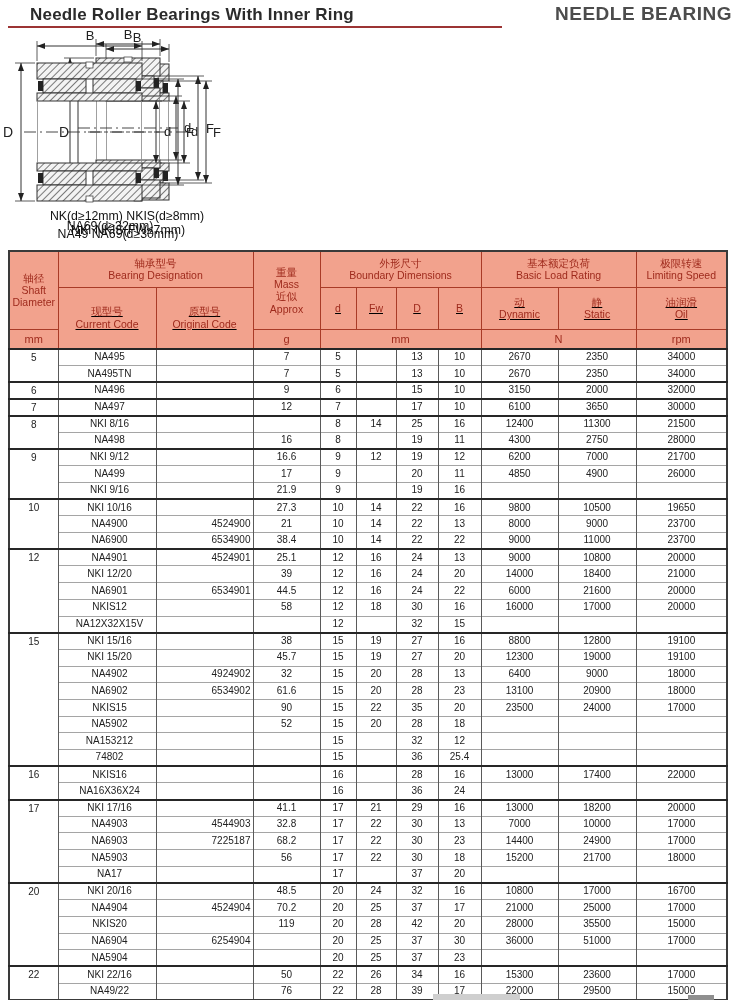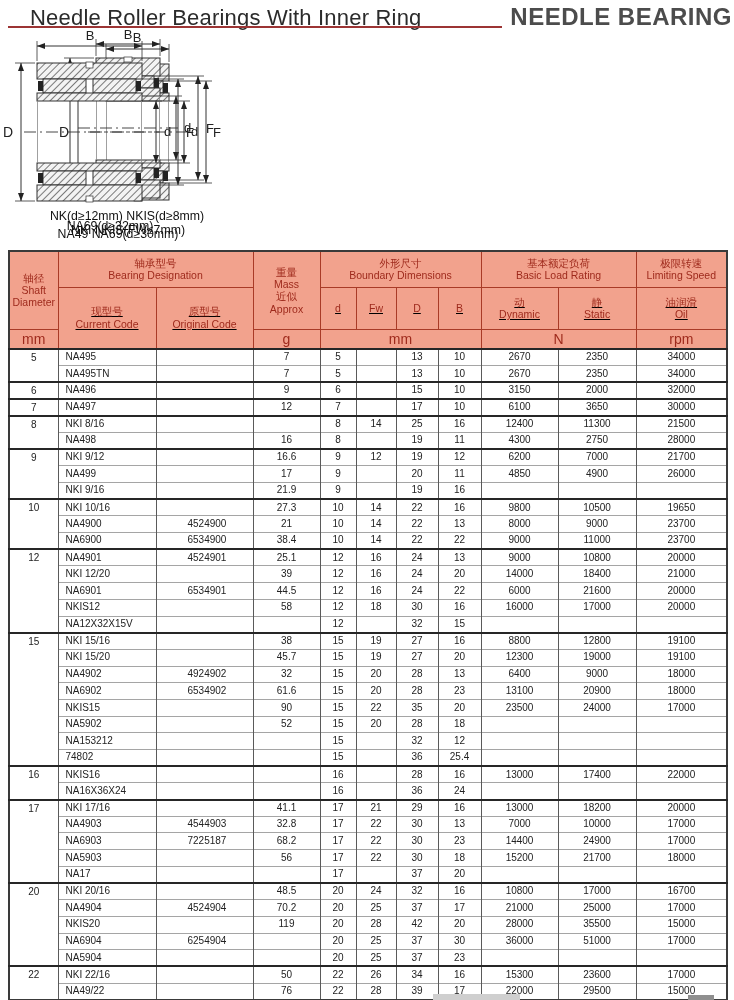--- a/index.html
+++ b/index.html
@@ -4,23 +4,23 @@
 <style>
   * { box-sizing: border-box; }
   html,body { margin:0; padding:0; }
   body {
     width:734px; height:1000px; position:relative; overflow:hidden;
     background:#ffffff;
     font-family:"Liberation Sans","DejaVu Sans",sans-serif;
   }
   
   .page-header { position:relative; height:30px; }
-  .title { position:absolute; left:30px; top:5px; font-size:22px; color:#2b2b2b; letter-spacing:0.2px; }
+  .title { position:absolute; left:30px; top:5px; font-size:17px; color:#2b2b2b; letter-spacing:0.2px;font-weight:bold; }
   .title-rule { position:absolute; left:8px; top:26px; width:494px; height:2px; background:#9c3434; }
-  .brand { position:absolute; right:2px; top:3px; font-size:24px; font-weight:bold; color:#4c4c4c; letter-spacing:0.5px; }
+  .brand { position:absolute; right:2px; top:3px; font-size:19px; font-weight:bold; color:#4c4c4c; letter-spacing:0.5px; }
 
   
   .diagrams { position:relative; height:218px; }
   .diagrams svg { position:absolute; top:0; }
   #d1 { left:0; }
   #d2 { left:248; }
   #d3 { left:498; }
   .dim-label { font-size:13px; fill:#222; }
   .dim-label-big { font-size:14px; fill:#222; }
   .caption { font-size:12.3px; fill:#111; }
@@ -29,29 +29,29 @@
   .table-wrap { margin:2px 8px 0 8px; }
   table { width:718px; border-collapse:collapse; table-layout:fixed; border:2px solid #3a3a3a; }
   thead th {
     background:#f2a28d; color:#9e2a1c; font-weight:normal;
     border:1px solid #a93b27; padding:0; vertical-align:middle; text-align:center;
   }
   thead tr.l1 { height:36px; }
   thead tr.l2 { height:42px;text-decoration:underline; }
   thead tr.units { height:20px; }
   thead th span { display:block; font-size:10.5px; line-height:1.18; }
-  thead tr.units th { font-size:14px;margin-top:40px; }
+  thead tr.units th { font-size:11px;margin-top:40px; }
   tbody td {
     font-size:10px; color:#222; text-align:center; padding:0 2px;
     border-left:1px solid #5a5a5a; border-top:1px solid #a5a5a5;
     height:16.7px; line-height:1.05; overflow:hidden; white-space:nowrap;
   }
   tbody tr.gs td { border-top:2px solid #262626; }
-  tbody td.c0 { text-align:left; padding-left:7px; }
-  tbody td.c1 { text-align:left; padding-left:31px; }
+  tbody td.c0 { text-align:center; padding-left:7px; }
+  tbody td.c1 { text-align:right; padding-left:5px; }
   tbody td.shaft { vertical-align:top; padding-top:3px; text-align:center; }
 
   
   .art1 { position:absolute; left:433px; top:994px; width:87px; height:6px; background:#cfcfcf; }
   .art2 { position:absolute; left:688px; top:995px; width:26px; height:5px; background:#8f8f8f; }
 </style>
 </head>
 <body>
 
 <div class="page-header">

